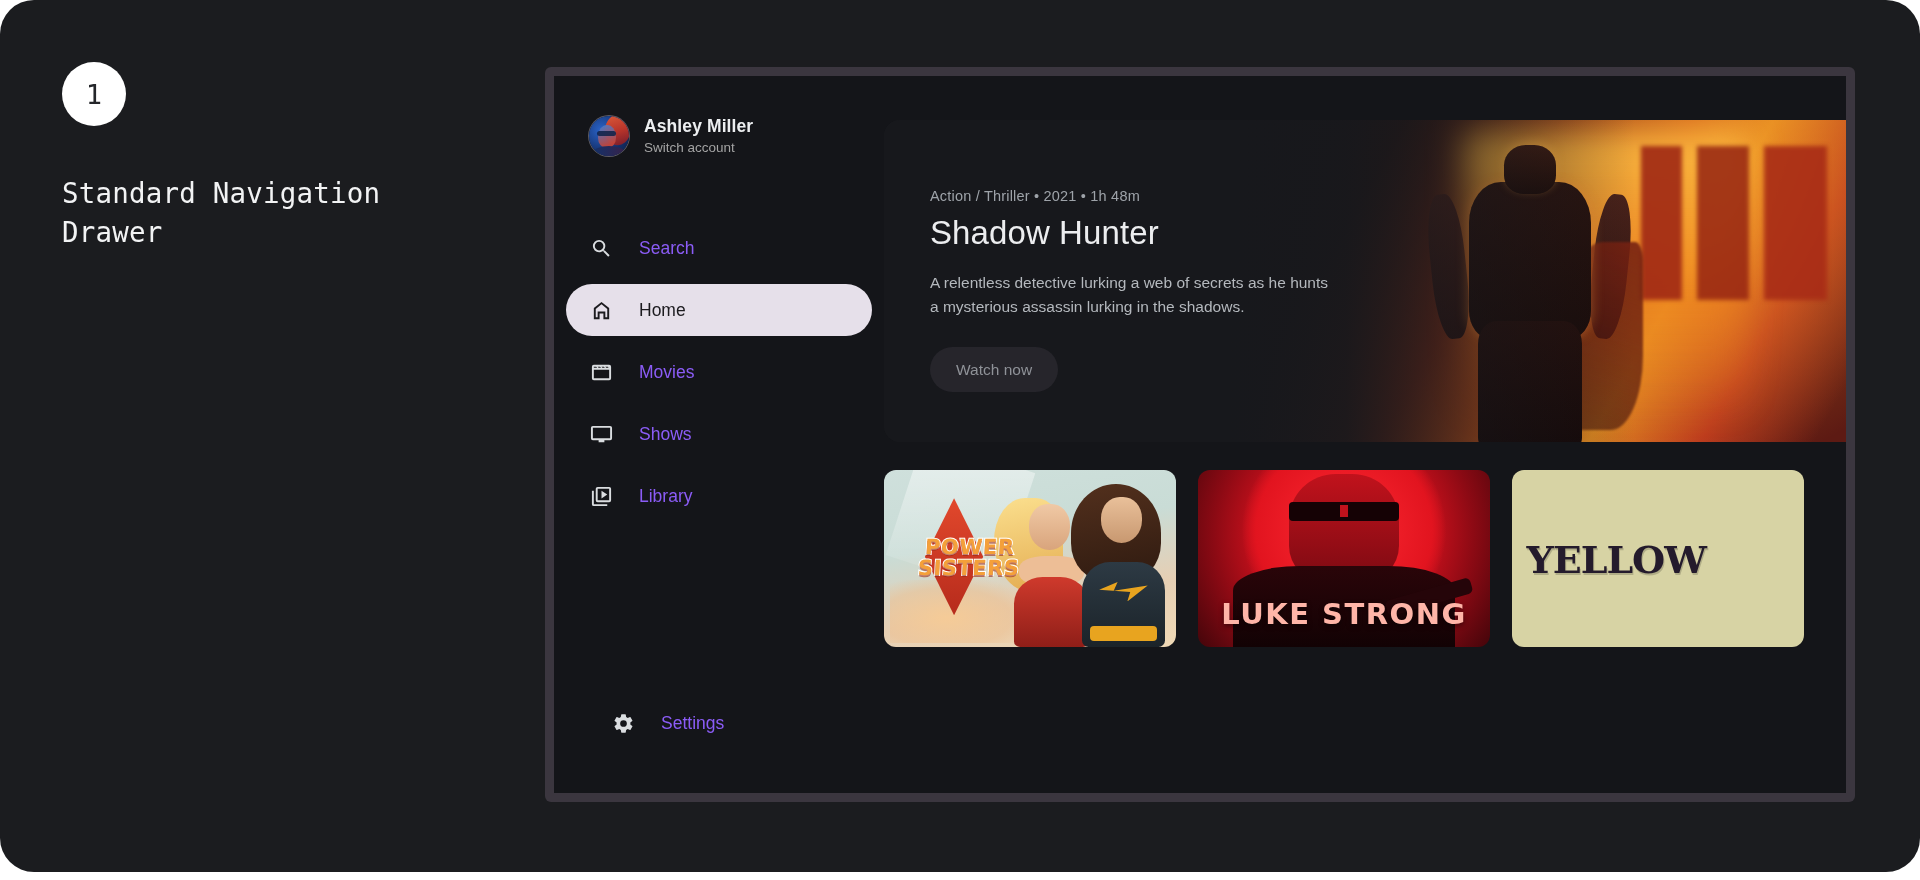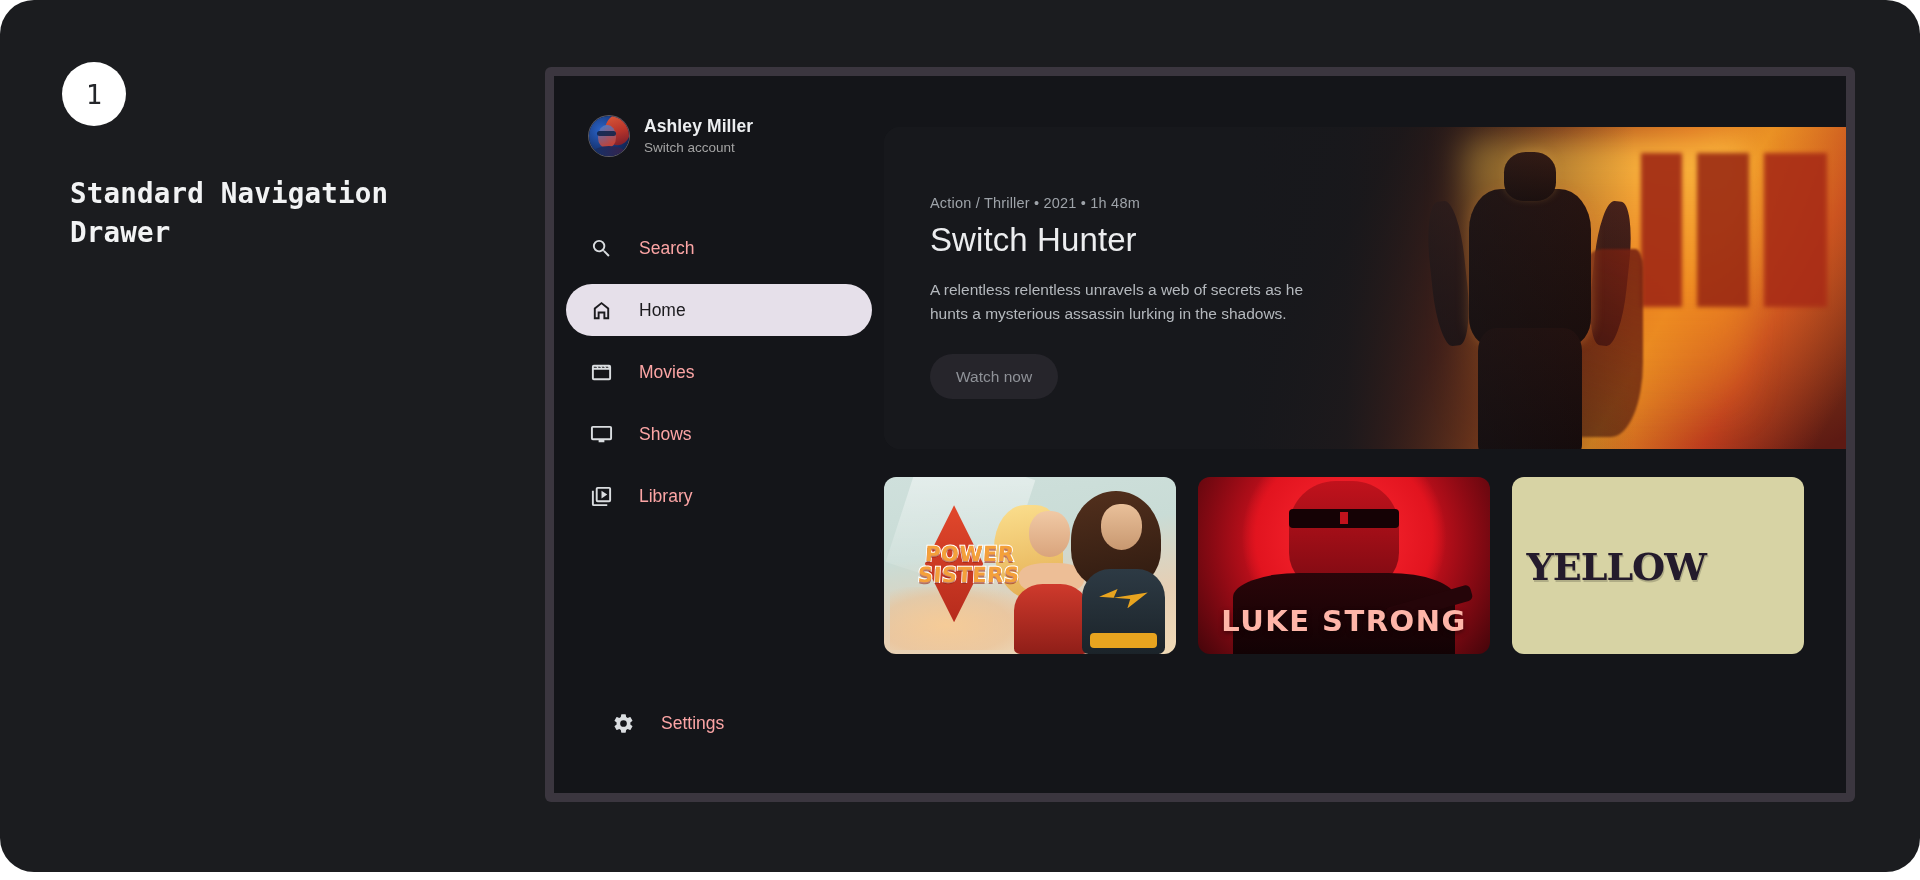--- a/index.html
+++ b/index.html
@@ -36,25 +36,24 @@
     font-family: "DejaVu Sans Mono", monospace;
     font-size: 27px;
     font-weight: 400;
     line-height: 1;
   }
   #annotation-title {
     margin-top: 48px;
     color: #f2f3f4;
     font-family: "DejaVu Sans Mono", monospace;
     font-size: 27.5px;
-    font-weight: 700;
+    font-weight: 400;
     line-height: 1.42;
     letter-spacing: 0.2px;
     max-width: 340px;
-    margin-left: 8px;
   }
 
   
   #device-frame {
     position: absolute;
     left: 545px; top: 67px;
     width: 1310px; height: 735px;
     background: #3b363f;
     border-radius: 6px;
     padding: 9px;
@@ -141,21 +140,21 @@
     gap: 10px;
     padding: 0 12px 0 12px;
   }
   .nav-item {
     display: flex;
     align-items: center;
     gap: 26px;
     height: 52px;
     padding: 0 24px;
     border-radius: 26px;
-    color: #fca5a5;
+    color: #8b5cf6;
     font-size: 17.5px;
     cursor: pointer;
     user-select: none;
   }
   .nav-item .nav-icon {
     width: 23px; height: 23px;
     flex: none;
     display: flex; align-items: center; justify-content: center;
   }
   .nav-item .nav-icon svg { width: 23px; height: 23px; display: block; }
@@ -171,21 +170,20 @@
     padding: 0 12px 44px 12px;
     margin-left: 22px;
   }
 
   
   #content {
     position: absolute;
     left: 330px; top: 0;
     right: 0; bottom: 0;
     padding: 44px 0 16px 0;
-    margin-top: 7px;
   }
 
   
   #hero {
     position: relative;
     height: 322px;
     margin-left: 0;
     border-radius: 16px 0 0 16px;
     overflow: hidden;
     background: #17181c;
@@ -583,22 +581,22 @@
               <div class="arm-r"></div>
               <div class="cape"></div>
               <div class="torso"></div>
               <div class="head"></div>
               <div class="legs"></div>
             </div>
           </div>
           <div id="hero-scrim"></div>
           <div id="hero-body">
             <div id="hero-meta">Action / Thriller • 2021 • 1h 48m</div>
-            <h1 id="hero-title">Switch Hunter</h1>
-            <p id="hero-desc">A relentless relentless unravels a web of secrets as he hunts a mysterious assassin lurking in the shadows.</p>
+            <h1 id="hero-title">Shadow Hunter</h1>
+            <p id="hero-desc">A relentless detective lurking a web of secrets as he hunts a mysterious assassin lurking in the shadows.</p>
             <button id="watch-now">Watch now</button>
           </div>
         </section>
 
         <section id="poster-row">
 
           <div class="poster" id="poster-1">
             <div class="sun-ray"></div>
             <div class="cloud"></div>
             <div class="diamond"></div>

